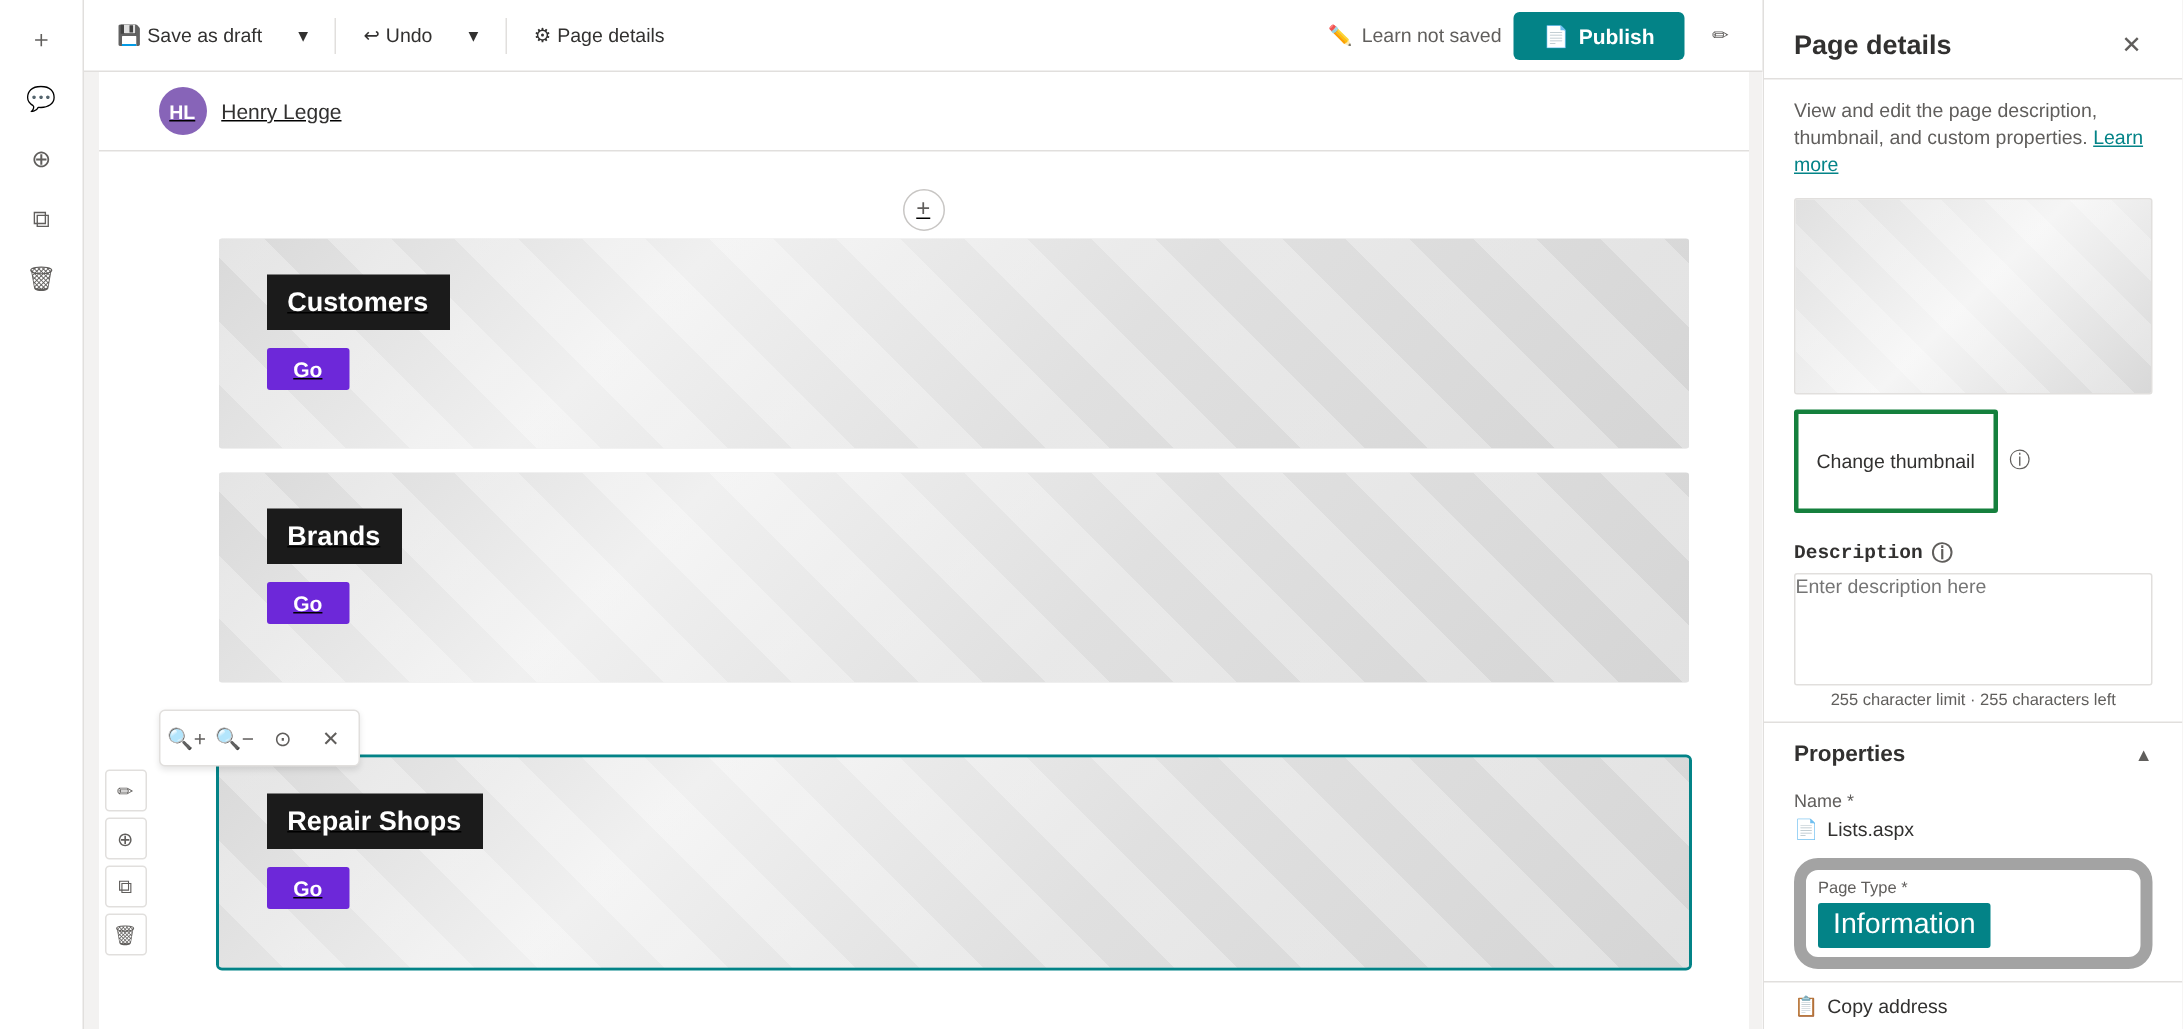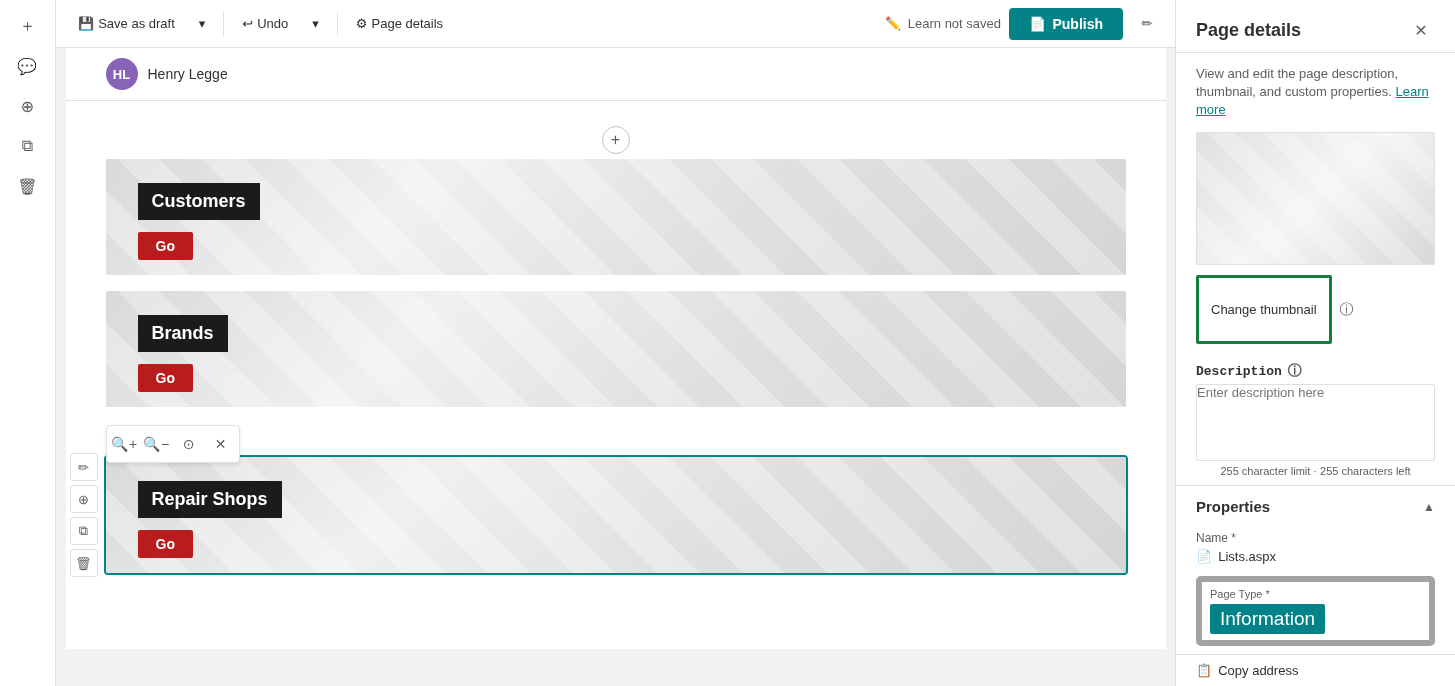--- a/index.html
+++ b/index.html
@@ -105,20 +105,21 @@
       color: #605e5c;
     }
 
     
     .canvas-area {
       flex: 1;
       overflow-y: auto;
       padding: 0;
       background: #f3f2f1;
       position: relative;
+      text-decoration: underline;
     }
 
     
     .page-content {
       background: #fff;
       margin: 0 auto;
       max-width: 1100px;
       min-height: 600px;
       position: relative;
     }
@@ -150,25 +151,26 @@
     }
 
     
     .sections-container {
       padding: 20px 40px;
     }
 
     
     .banner-section {
       position: relative;
-      height: 116px;
+      height: 140px;
       border-radius: 2px;
       margin-bottom: 16px;
       overflow: hidden;
       background: #e8e8e8;
+      margin-left: 40px;
     }
     .banner-section.active {
       outline: 2px solid #038387;
     }
     .banner-bg {
       position: absolute;
       inset: 0;
       background: linear-gradient(135deg, #d9d9d9 0%, #f0f0f0 30%, #e0e0e0 60%, #d5d5d5 100%);
     }
     
@@ -195,21 +197,21 @@
     .banner-label {
       background: #1b1b1b;
       color: #fff;
       padding: 8px 14px;
       font-size: 18px;
       font-weight: 700;
       display: inline-block;
       width: fit-content;
     }
     .banner-go-btn {
-      background: #b91c1c;
+      background: #6d28d9;
       color: #fff;
       border: none;
       padding: 6px 18px;
       font-size: 14px;
       font-weight: 600;
       cursor: pointer;
       border-radius: 2px;
       width: fit-content;
     }
 
@@ -451,22 +453,22 @@
       align-items: center;
       gap: 6px;
     }
     .file-icon {
       color: #605e5c;
     }
 
     
     .page-type-container {
       margin: 4px 20px 8px;
-      border: 6px solid #a3a3a3;
-      border-radius: 5px;
+      border: 8px solid #a3a3a3;
+      border-radius: 16px;
       padding: 4px;
     }
     .page-type-label {
       font-size: 11px;
       color: #605e5c;
       padding: 2px 4px;
     }
     .page-type-value {
       background: #038387;
       color: #fff;

